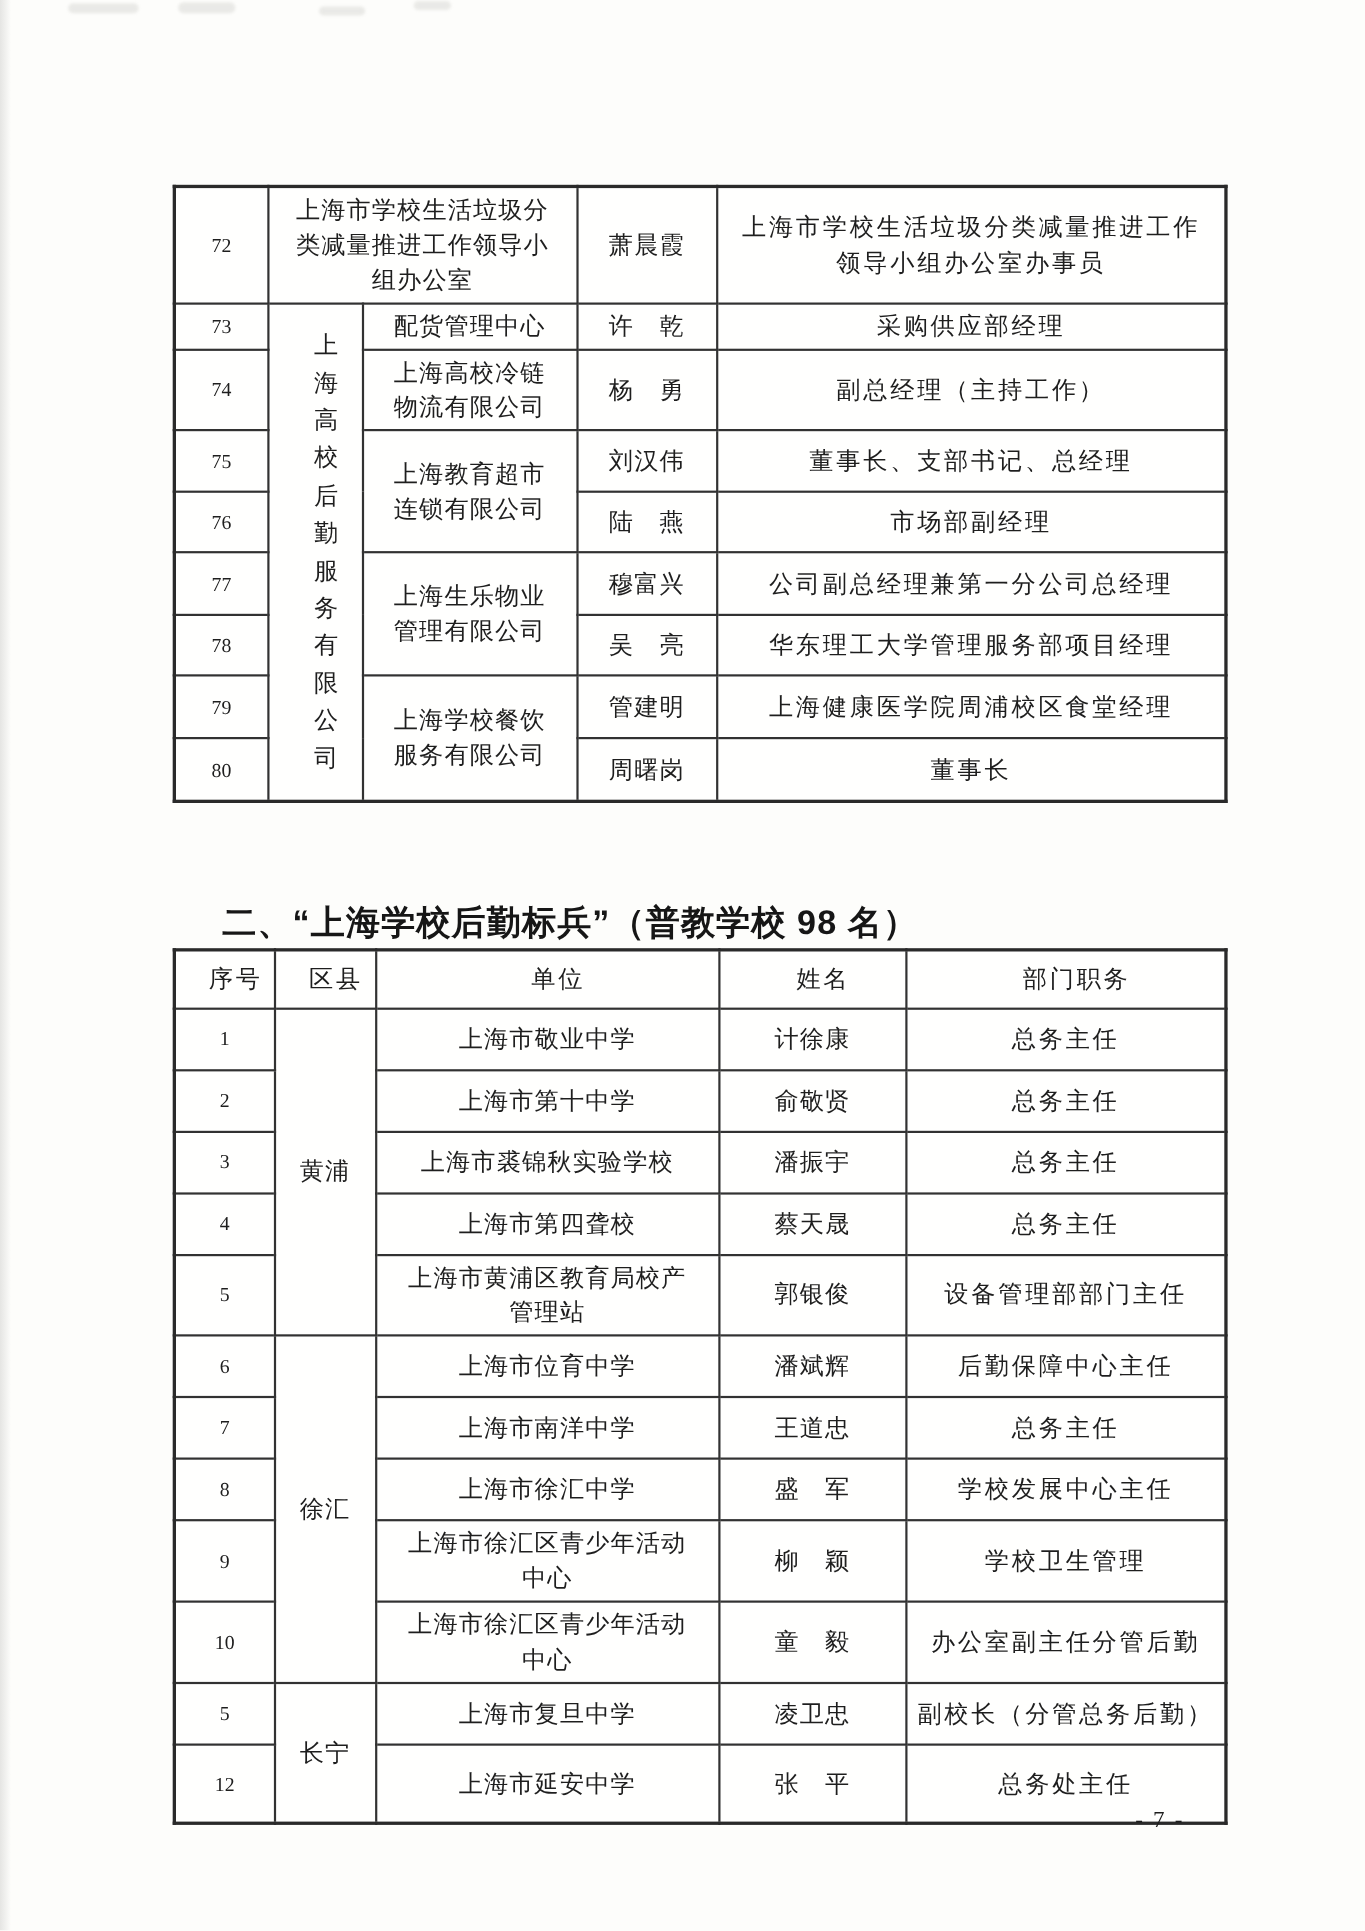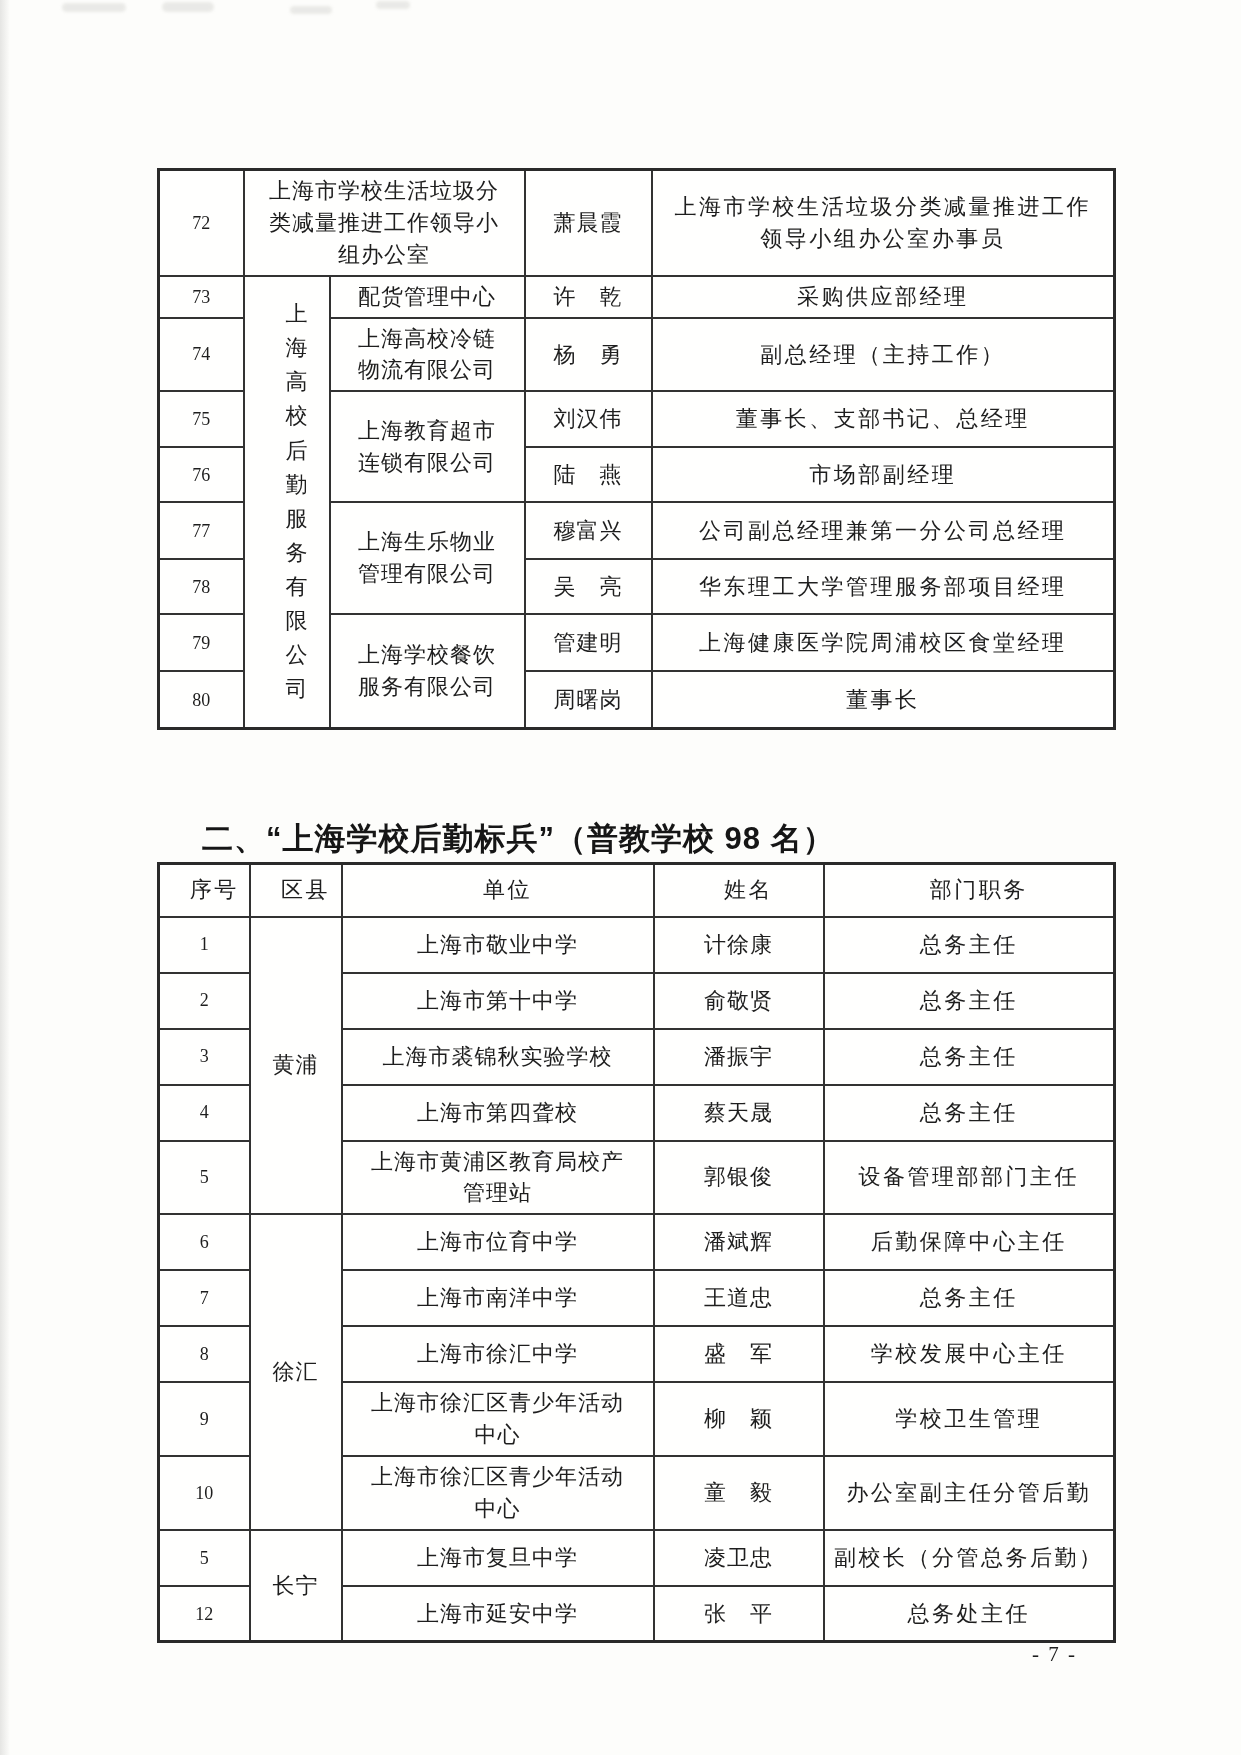--- a/index.html
+++ b/index.html
@@ -226,21 +226,21 @@
       <td class="nowrap">童　毅</td>
       <td class="c-title nowrap">办公室副主任分管后勤</td>
     </tr>
     <tr style="height:56px">
       <td class="c-no">5</td>
       <td rowspan="2">长宁</td>
       <td class="nowrap">上海市复旦中学</td>
       <td class="nowrap">凌卫忠</td>
       <td class="c-title nowrap">副校长（分管总务后勤）</td>
     </tr>
-    <tr style="height:56px">
+    <tr style="height:72px">
       <td class="c-no">12</td>
       <td class="nowrap">上海市延安中学</td>
       <td class="nowrap">张　平</td>
       <td class="c-title nowrap">总务处主任</td>
     </tr>
   </tbody>
 </table>
 
 <div class="page-number">- 7 -</div>
 

